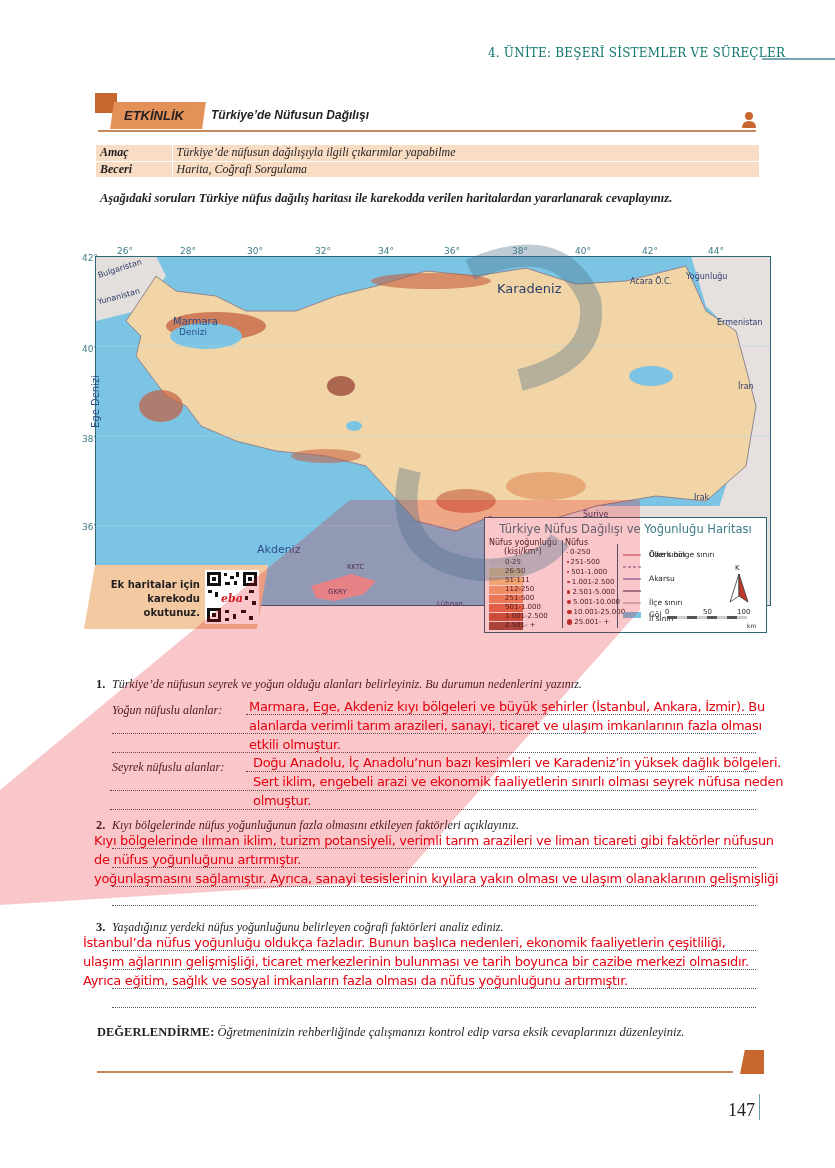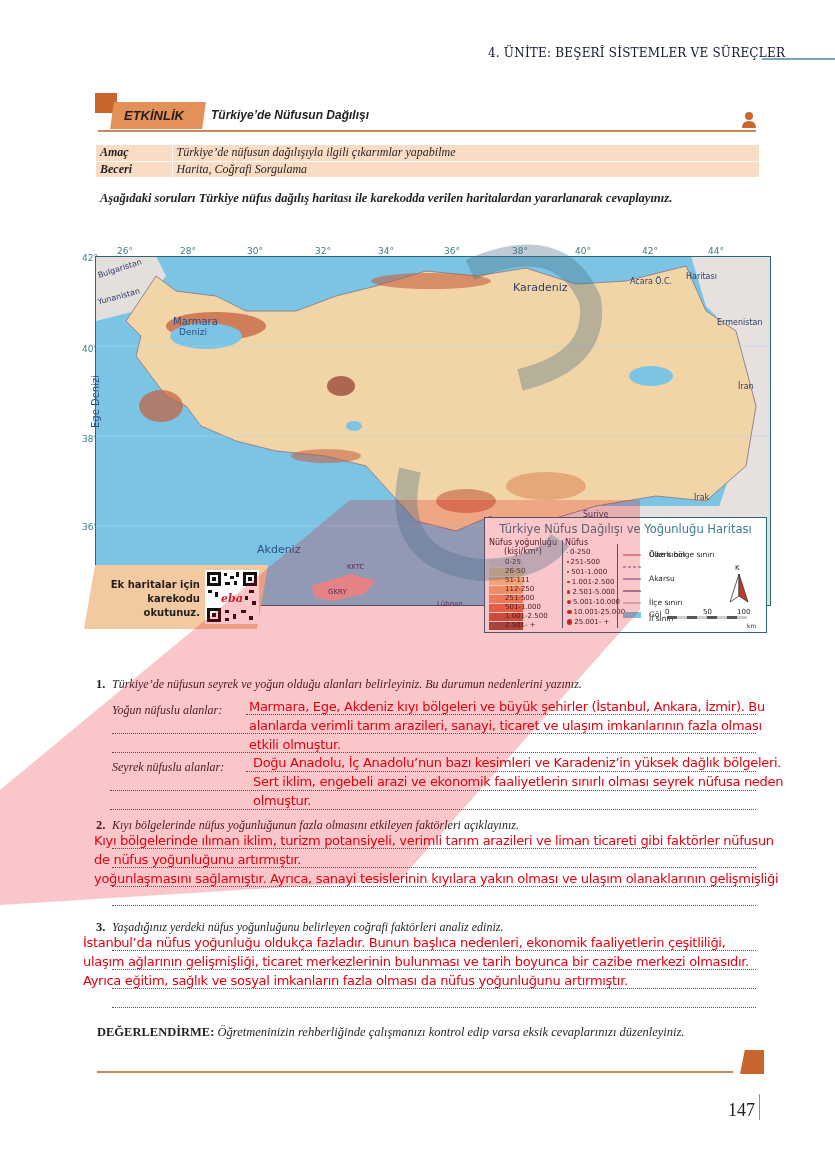--- a/index.html
+++ b/index.html
@@ -1,19 +1,19 @@
 <!DOCTYPE html>
 <html><head>
 <meta charset="utf-8">
 <style>
   * { margin: 0; padding: 0; box-sizing: border-box; }
   html, body { width: 835px; height: 1168px; background: #ffffff; overflow: hidden; }
   body { position: relative; font-family: "Liberation Serif", serif; color: #231f20; }
 
-  .unit-header { position: absolute; top: 46px; left: 488px; font-family: "DejaVu Serif", serif; font-size: 12px; color: #0f172a; letter-spacing: 0.2px; }
+  .unit-header { position: absolute; top: 46px; left: 488px; font-family: "DejaVu Serif", serif; font-size: 12px; color: #0f766e; letter-spacing: 0.2px; }
   .unit-line { position: absolute; top: 58px; left: 762px; width: 73px; height: 2px; background: #7aa7b3; }
 
   .act-corner { position: absolute; top: 93px; left: 95px; width: 22px; height: 20px; background: #c8662f; }
   .act-tab { position: absolute; top: 102px; left: 112px; width: 92px; height: 27px; background: #e39158; transform: skewX(-8deg); }
   .act-tab-label { position: absolute; top: 108px; left: 124px; font-family: "Liberation Sans", sans-serif; font-style: italic; font-weight: bold; font-size: 13px; color: #231f20; }
   .act-title { position: absolute; top: 108px; left: 211px; font-family: "Liberation Sans", sans-serif; font-style: italic; font-weight: bold; font-size: 12px; color: #231f20; }
   .act-line { position: absolute; top: 130px; left: 98px; width: 658px; height: 2px; background: #c9875c; }
   .person-icon { position: absolute; top: 111px; left: 741px; width: 16px; height: 18px; }
 
   .info-table { position: absolute; top: 145px; left: 96px; width: 663px; border-collapse: collapse; }
@@ -134,23 +134,23 @@
         <line x1="0" y1="270" x2="676" y2="270"></line>
     </g>
   </svg>
 </div>
 <div class="map-top-border"></div>
 
 <div class="map-text" style="top:264px;left:97px;font-size:8px;transform:rotate(-18deg)">Bulgaristan</div>
 <div class="map-text" style="top:292px;left:97px;font-size:8px;transform:rotate(-15deg)">Yunanistan</div>
 <div class="map-text" style="top:316px;left:173px;font-size:10px;color:#2c4e8a">Marmara</div>
 <div class="map-text" style="top:327px;left:179px;font-size:9px;color:#2c4e8a">Denizi</div>
-<div class="map-text" style="top:281px;left:513px;font-size:11px">Karadeniz</div>
+<div class="map-text" style="top:281px;left:497px;font-size:13px">Karadeniz</div>
 <div class="map-text" style="top:277px;left:630px;font-size:8px">Acara Ö.C.</div>
-<div class="map-text" style="top:272px;left:686px;font-size:8px">Haritası</div>
+<div class="map-text" style="top:272px;left:686px;font-size:8px">Yoğunluğu</div>
 <div class="map-text" style="top:318px;left:717px;font-size:8px">Ermenistan</div>
 <div class="map-text" style="top:382px;left:738px;font-size:8px">İran</div>
 <div class="map-text" style="top:493px;left:694px;font-size:8px">Irak</div>
 <div class="map-text" style="top:510px;left:583px;font-size:8px">Suriye</div>
 <div class="map-text" style="top:428px;left:90px;font-size:10px;color:#2c4e8a;transform:rotate(-90deg);transform-origin:left top;">Ege Denizi</div>
 <div class="map-text" style="top:543px;left:257px;font-size:11px;color:#2c4e8a">Akdeniz</div>
 <div class="map-text" style="top:563px;left:347px;font-size:7px">KKTC</div>
 <div class="map-text" style="top:588px;left:328px;font-size:7px">GKRY</div>
 <div class="map-text" style="top:600px;left:437px;font-size:7px">Lübnan</div>
 

